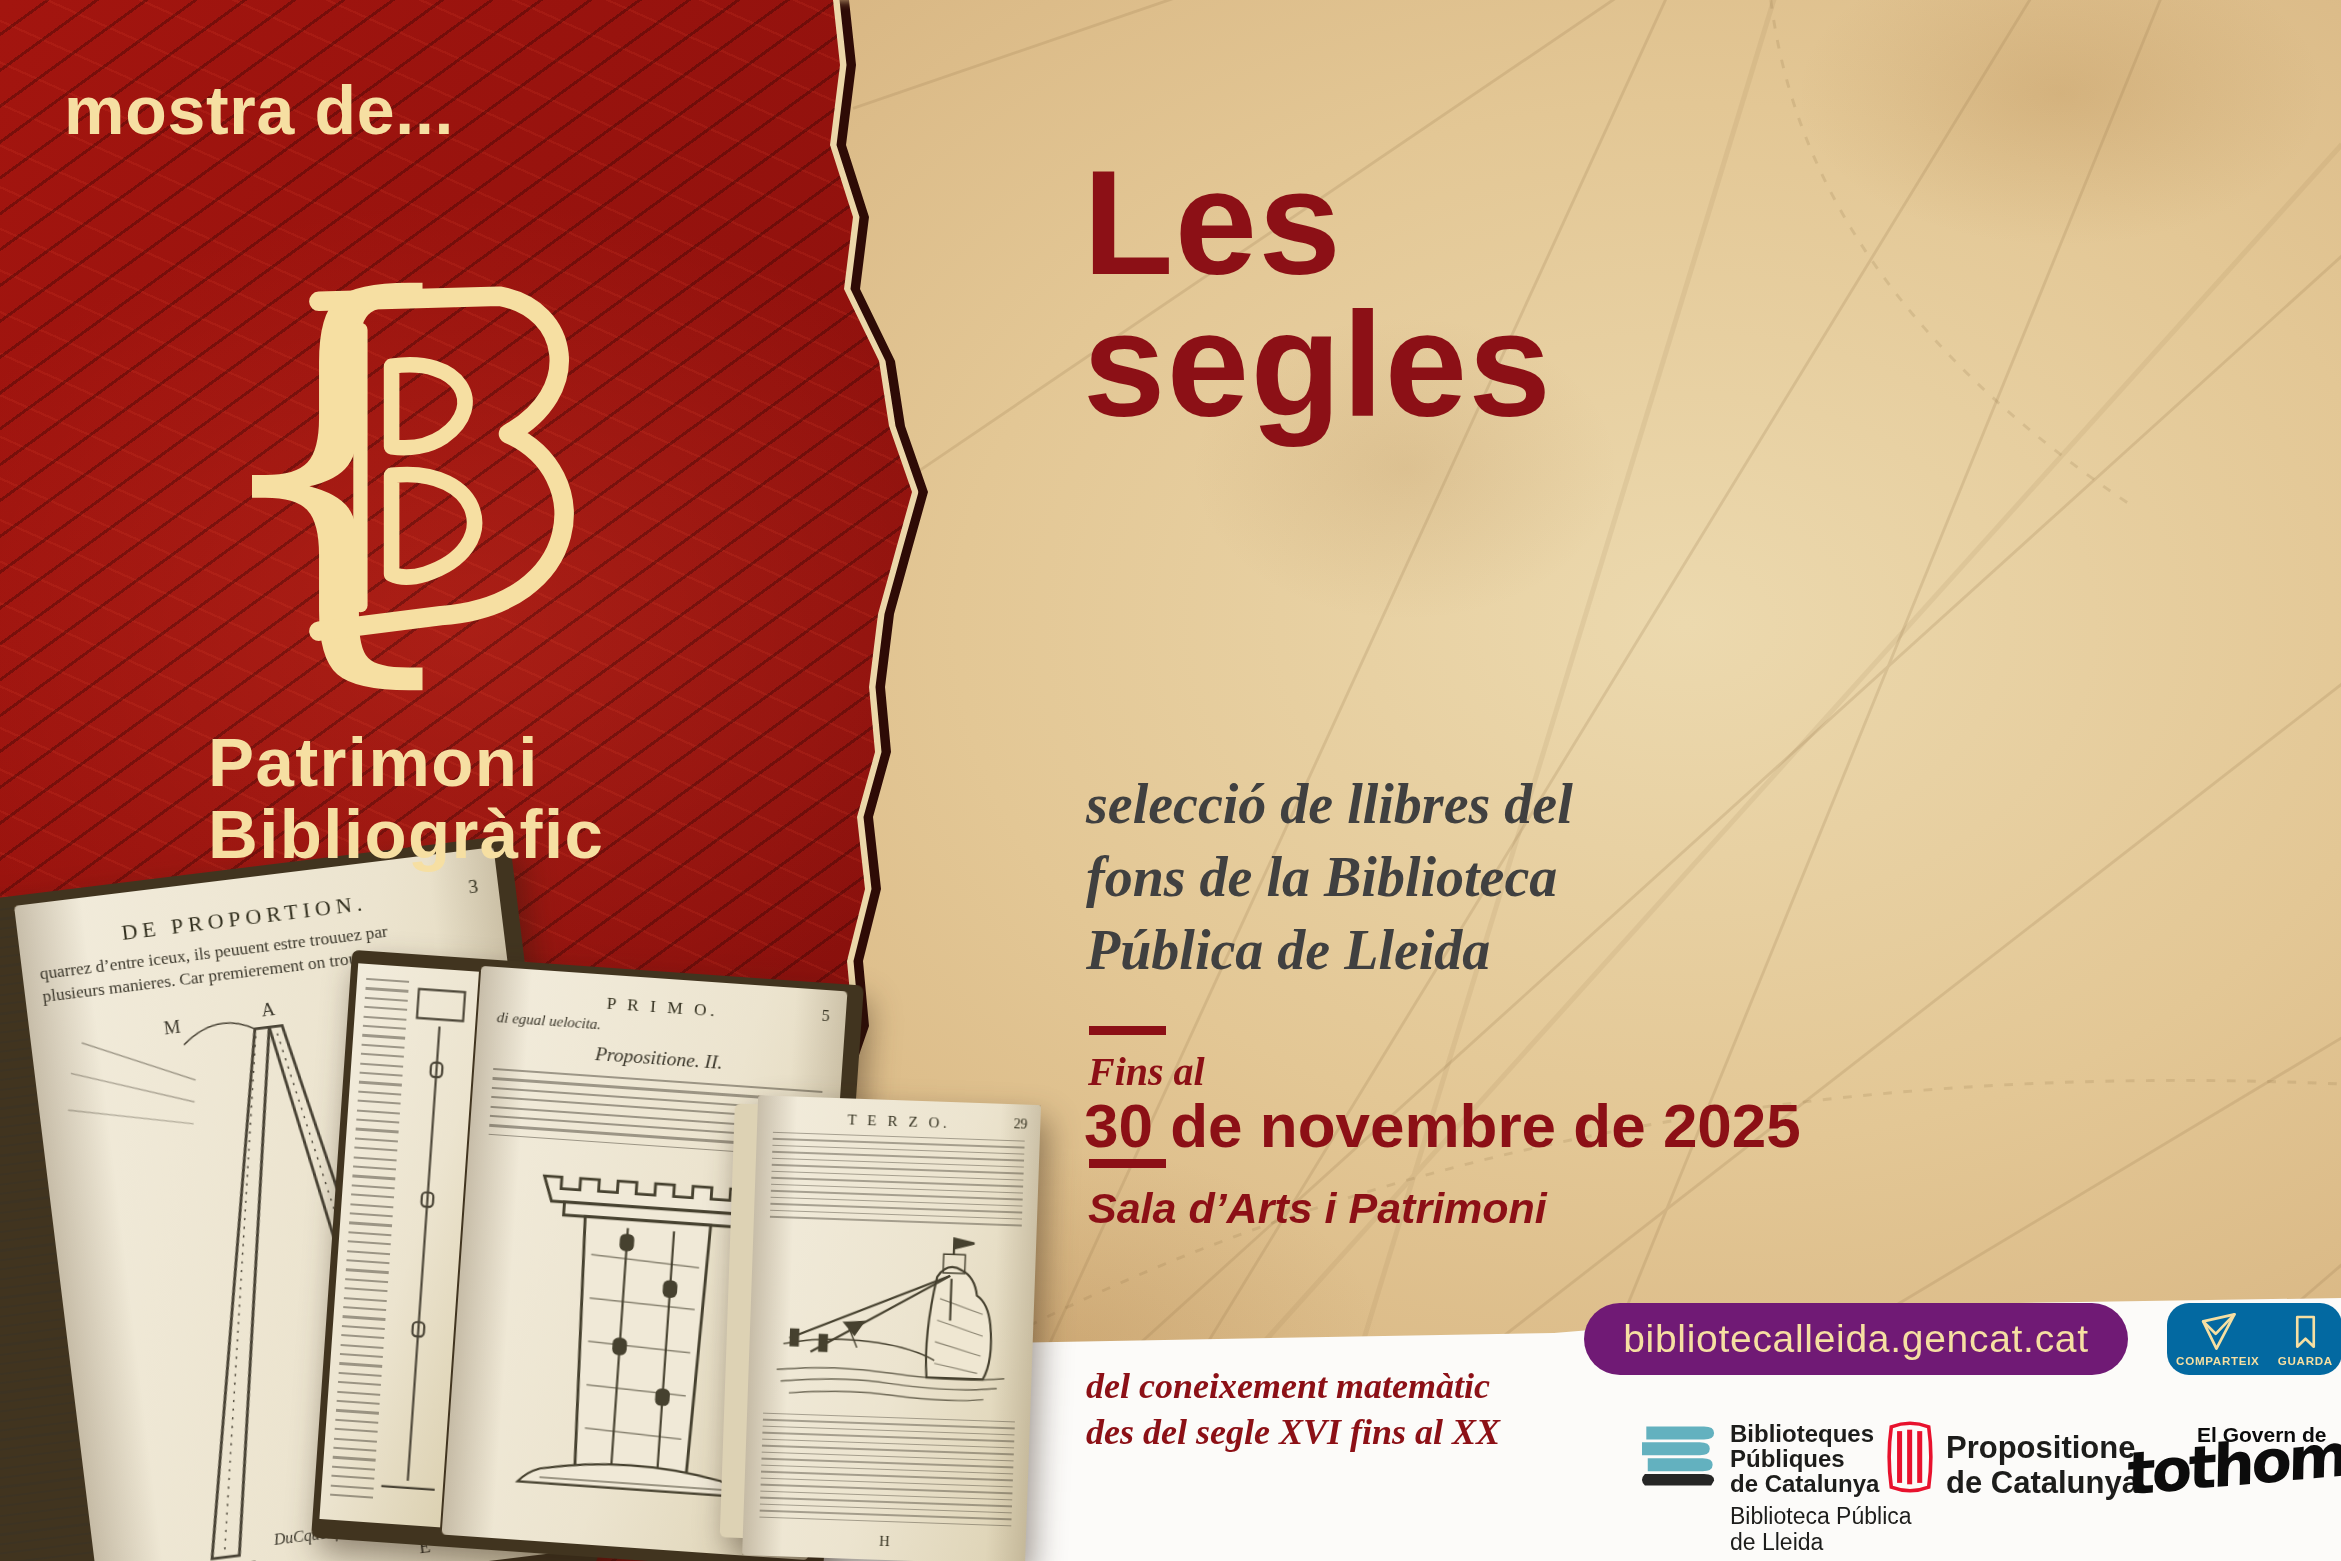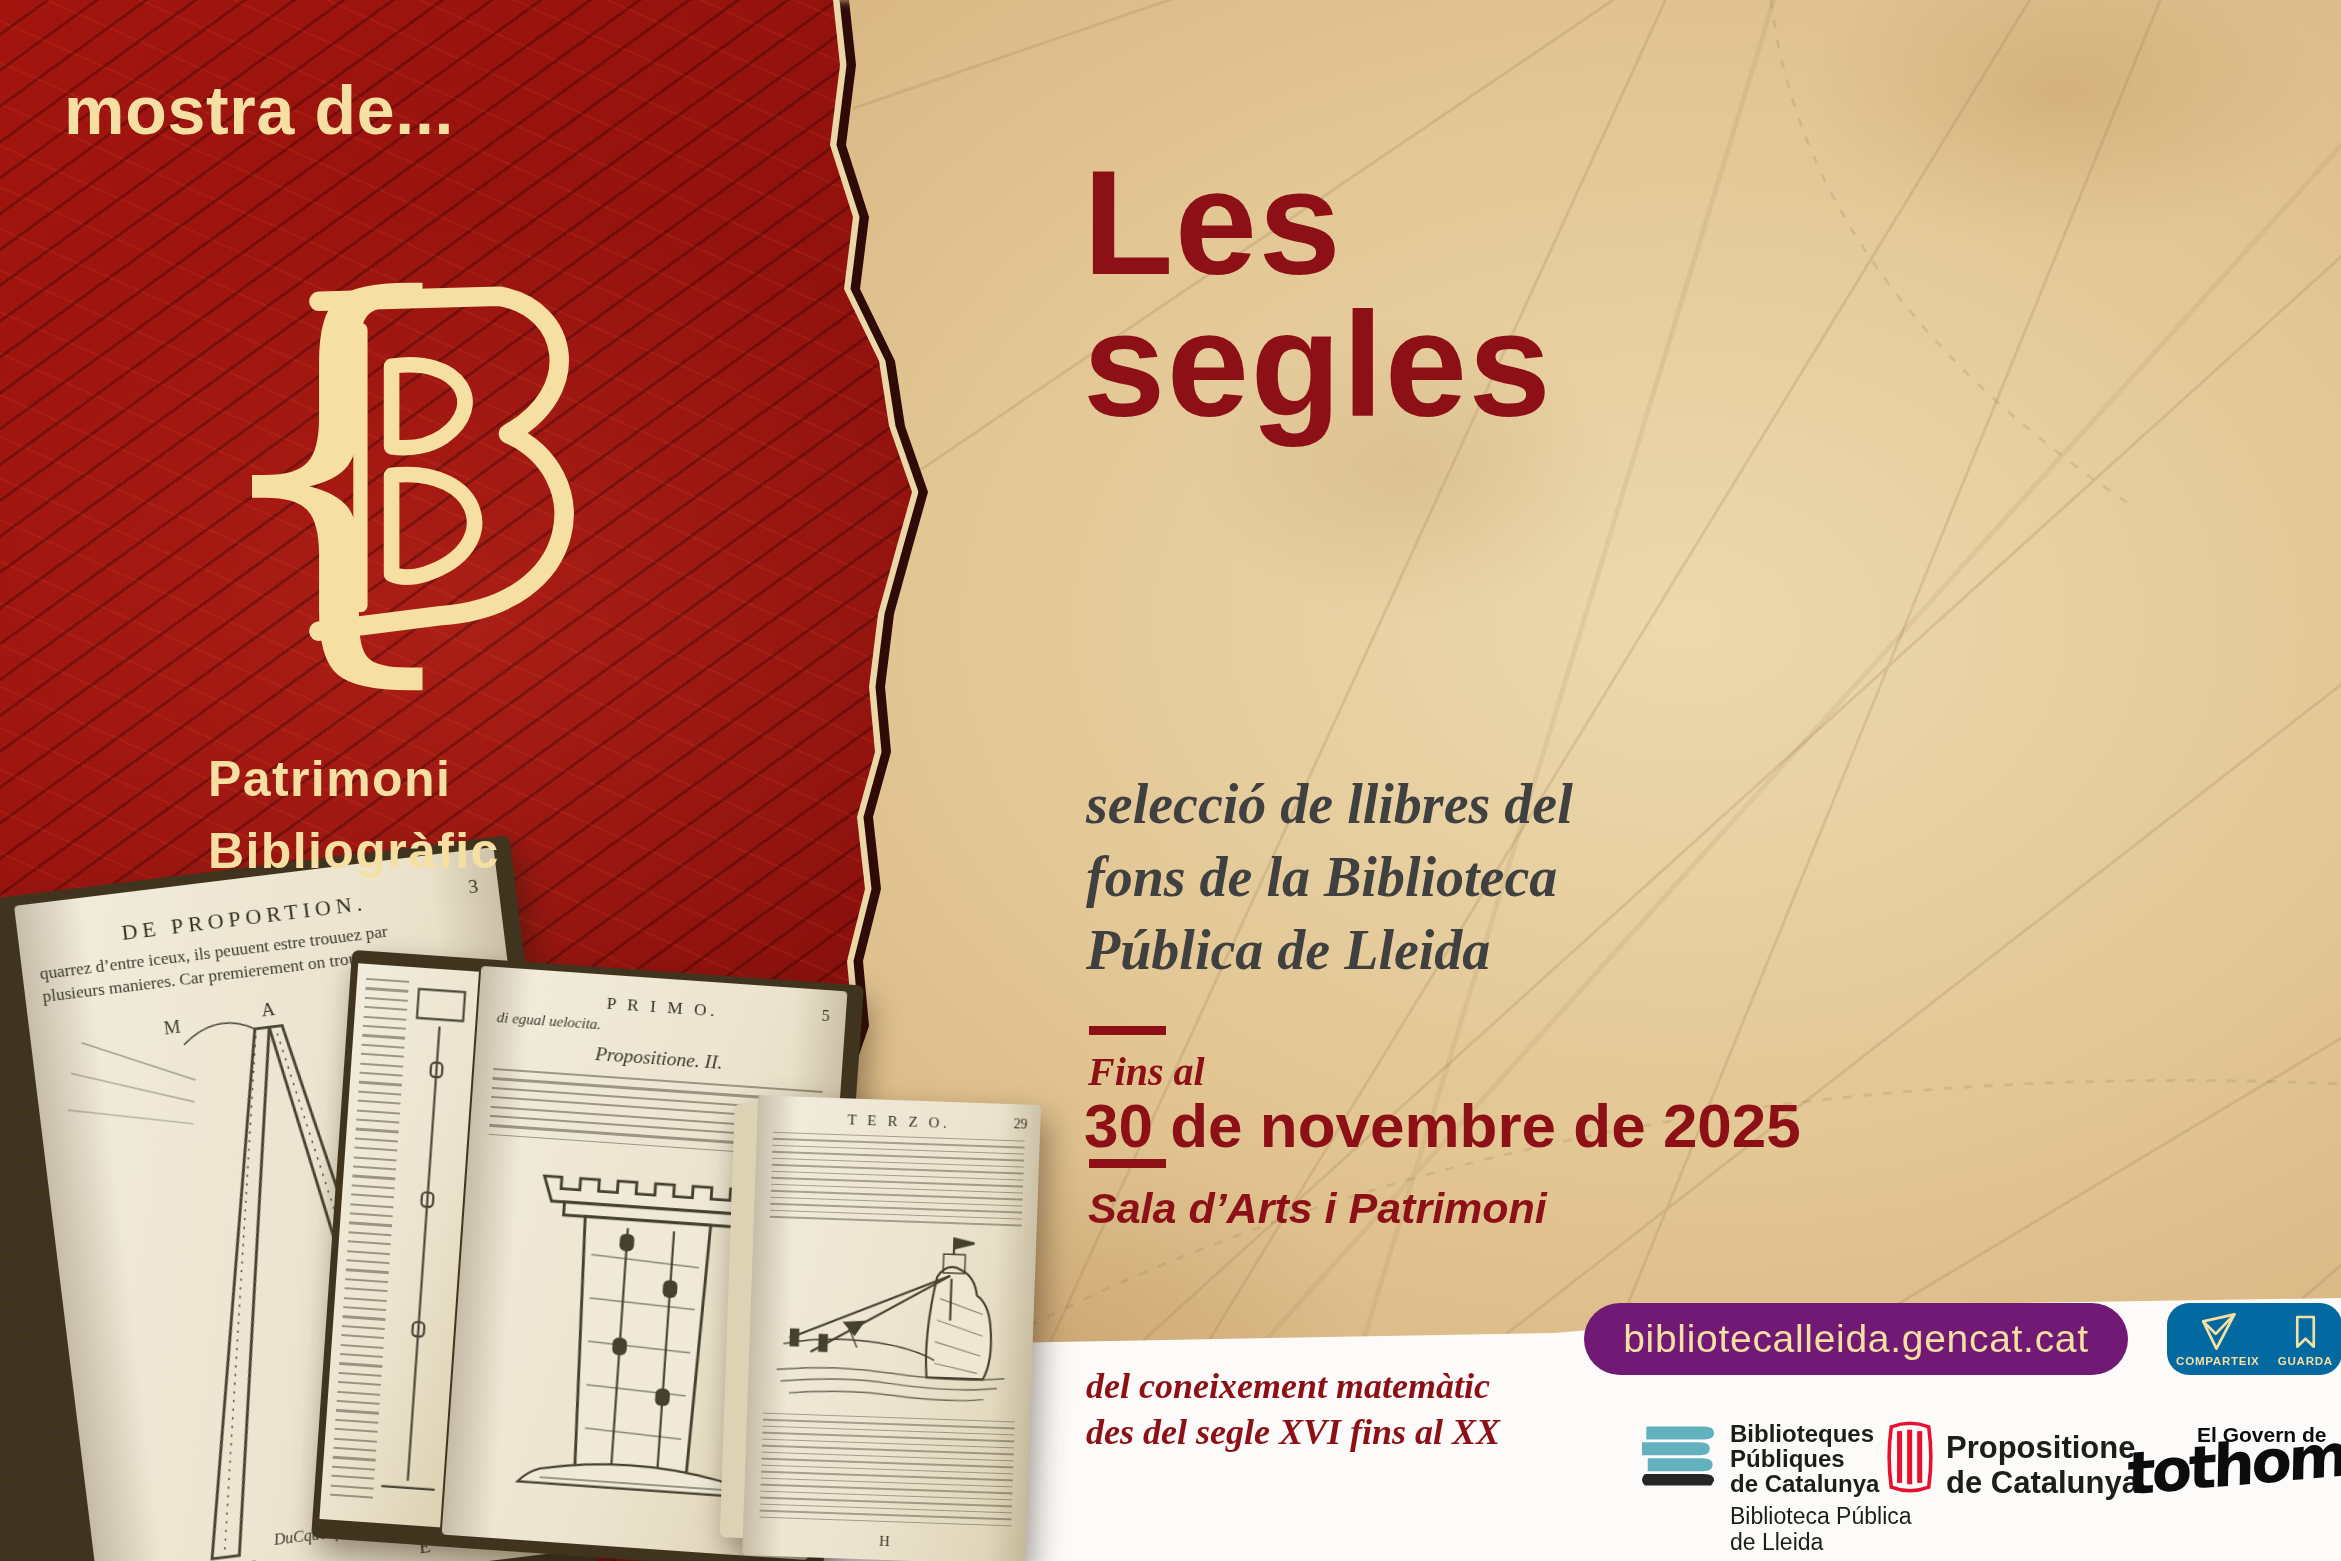--- a/index.html
+++ b/index.html
@@ -24,21 +24,21 @@
       repeating-linear-gradient(-36deg, rgba(25,0,0,.30) 0 2.9px, rgba(0,0,0,0) 2.9px 29px),
       repeating-linear-gradient(24deg, rgba(255,90,60,.10) 0 2.2px, rgba(0,0,0,0) 2.2px 38px),
       radial-gradient(940px 687px at 20% 40%, rgba(255,80,55,.20), rgba(0,0,0,0) 62%),
       radial-gradient(1084px 867px at 85% 95%, rgba(0,0,0,.45), rgba(0,0,0,0) 55%),
       linear-gradient(118deg,#a3150f 0%,#8e110d 38%,#6f0c09 72%,#55080a 100%);}
   .tornclip{clip-path:polygon(0px 0px,833px 0px,840px 65px,830px 145px,853px 217px,844px 289px,879px 361px,889px 426px,912px 492px,896px 549px,878px 614px,869px 687px,875px 752px,857px 817px,865px 889px,847px 961px,853px 1026px,828px 1099px,833px 1171px,811px 1243px,817px 1323px,798px 1410px,807px 1489px,791px 1561px,0px 1561px);}
 
   
   .kicker{left:64px;top:71px;z-index:10;color:#f6dfa2;font-size:68px;font-weight:bold;letter-spacing:0.7px;}
   .blogo{left:194px;top:252px;width:390px;height:448px;z-index:10;}
-  .brandname{left:208px;top:727px;z-index:10;color:#f6dfa2;font-weight:bold;font-size:50px;line-height:72px;letter-spacing:1.4px;margin-top:16px;}
+  .brandname{left:208px;top:727px;z-index:10;color:#f6dfa2;font-weight:bold;font-size:69px;line-height:72px;letter-spacing:1.4px;}
 
   
   .title{left:1083px;top:152px;z-index:10;color:#8c1016;font-weight:bold;font-size:148px;line-height:142px;letter-spacing:1.4px;}
   .subtitle{left:1086px;top:768px;z-index:10;color:#404040;font-family:"Liberation Serif",serif;font-style:italic;font-weight:bold;font-size:56px;line-height:73px;}
   .dash{left:1089px;width:77px;height:9.4px;background:#8c1016;z-index:10;}
   .dash1{top:1026px;} .dash2{top:1159px;}
   .fins{left:1088px;top:1048px;z-index:10;color:#8c1016;font-family:"Liberation Serif",serif;font-style:italic;font-weight:bold;font-size:40px;}
   .datebig{left:1084px;top:1090px;z-index:10;color:#8c1016;font-weight:bold;font-size:62px;letter-spacing:0px;}
   .venue{left:1088px;top:1184px;z-index:10;color:#8c1016;font-family:Liberation Sans, sans-serif;font-style:italic;font-weight:bold;font-size:43px;}
   .veniu{left:1086px;top:1363px;z-index:10;color:#8c1016;font-family:"Liberation Serif",serif;font-style:italic;font-weight:bold;font-size:36px;line-height:46px;}

